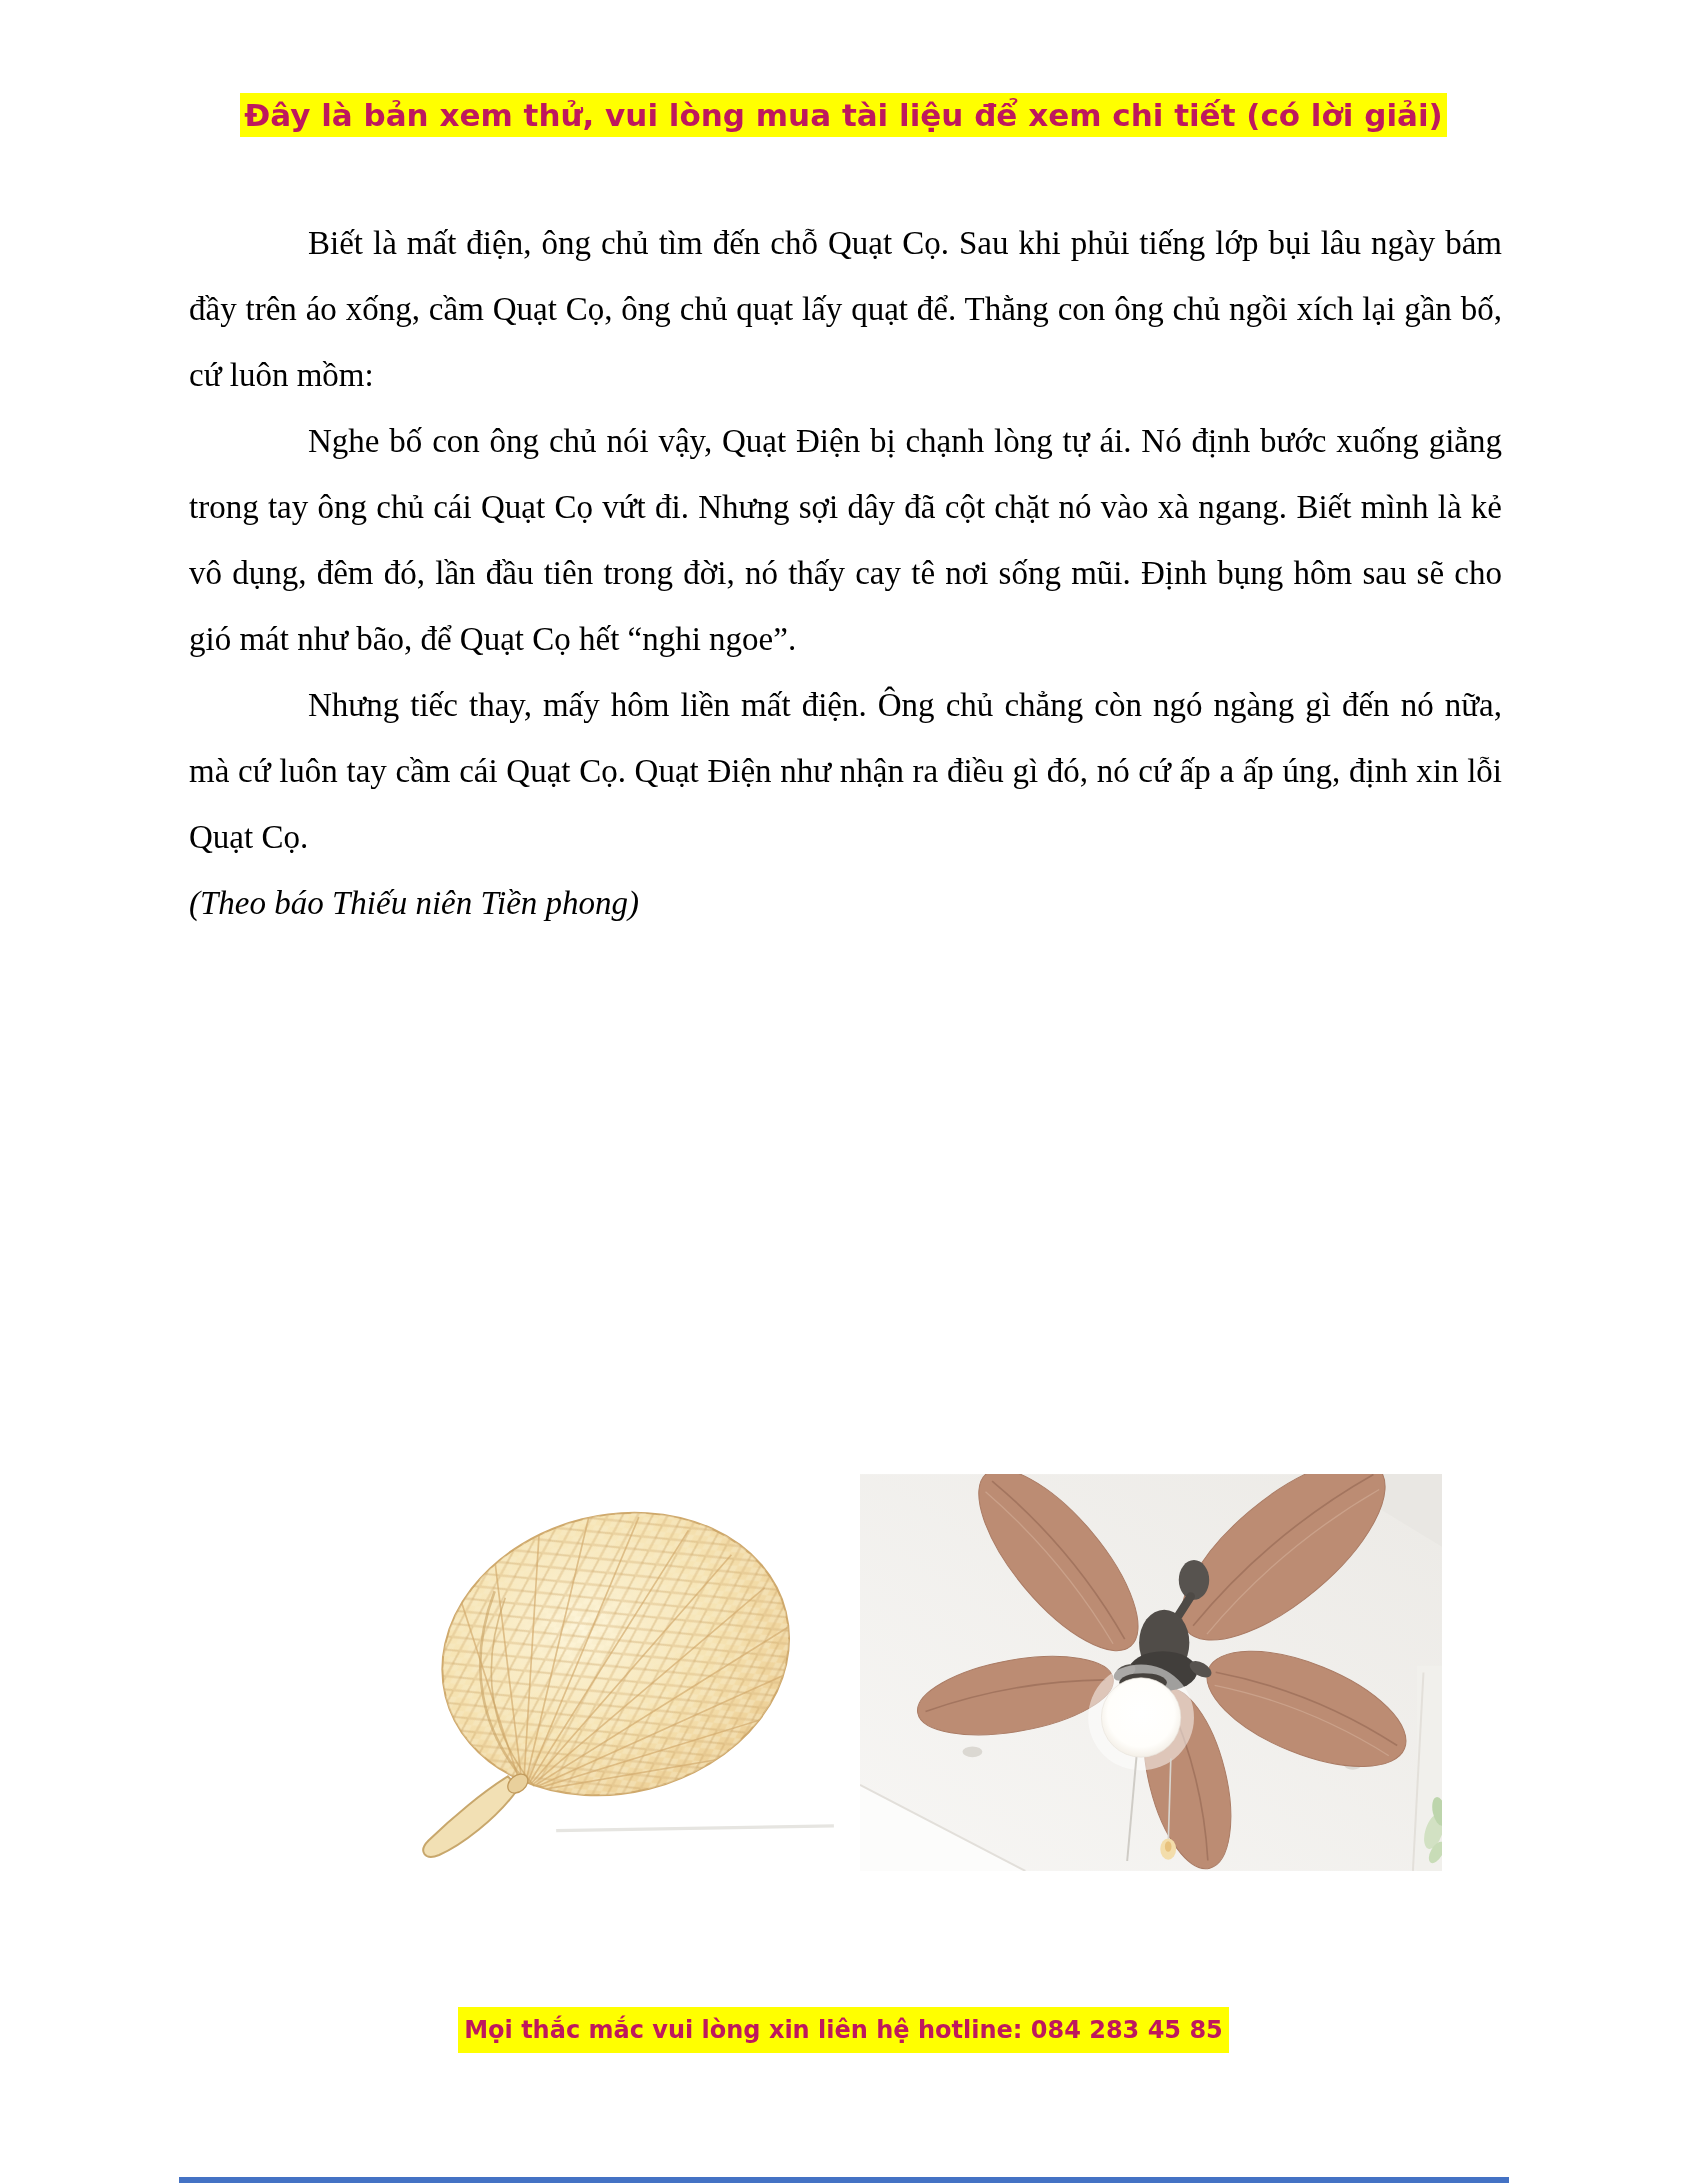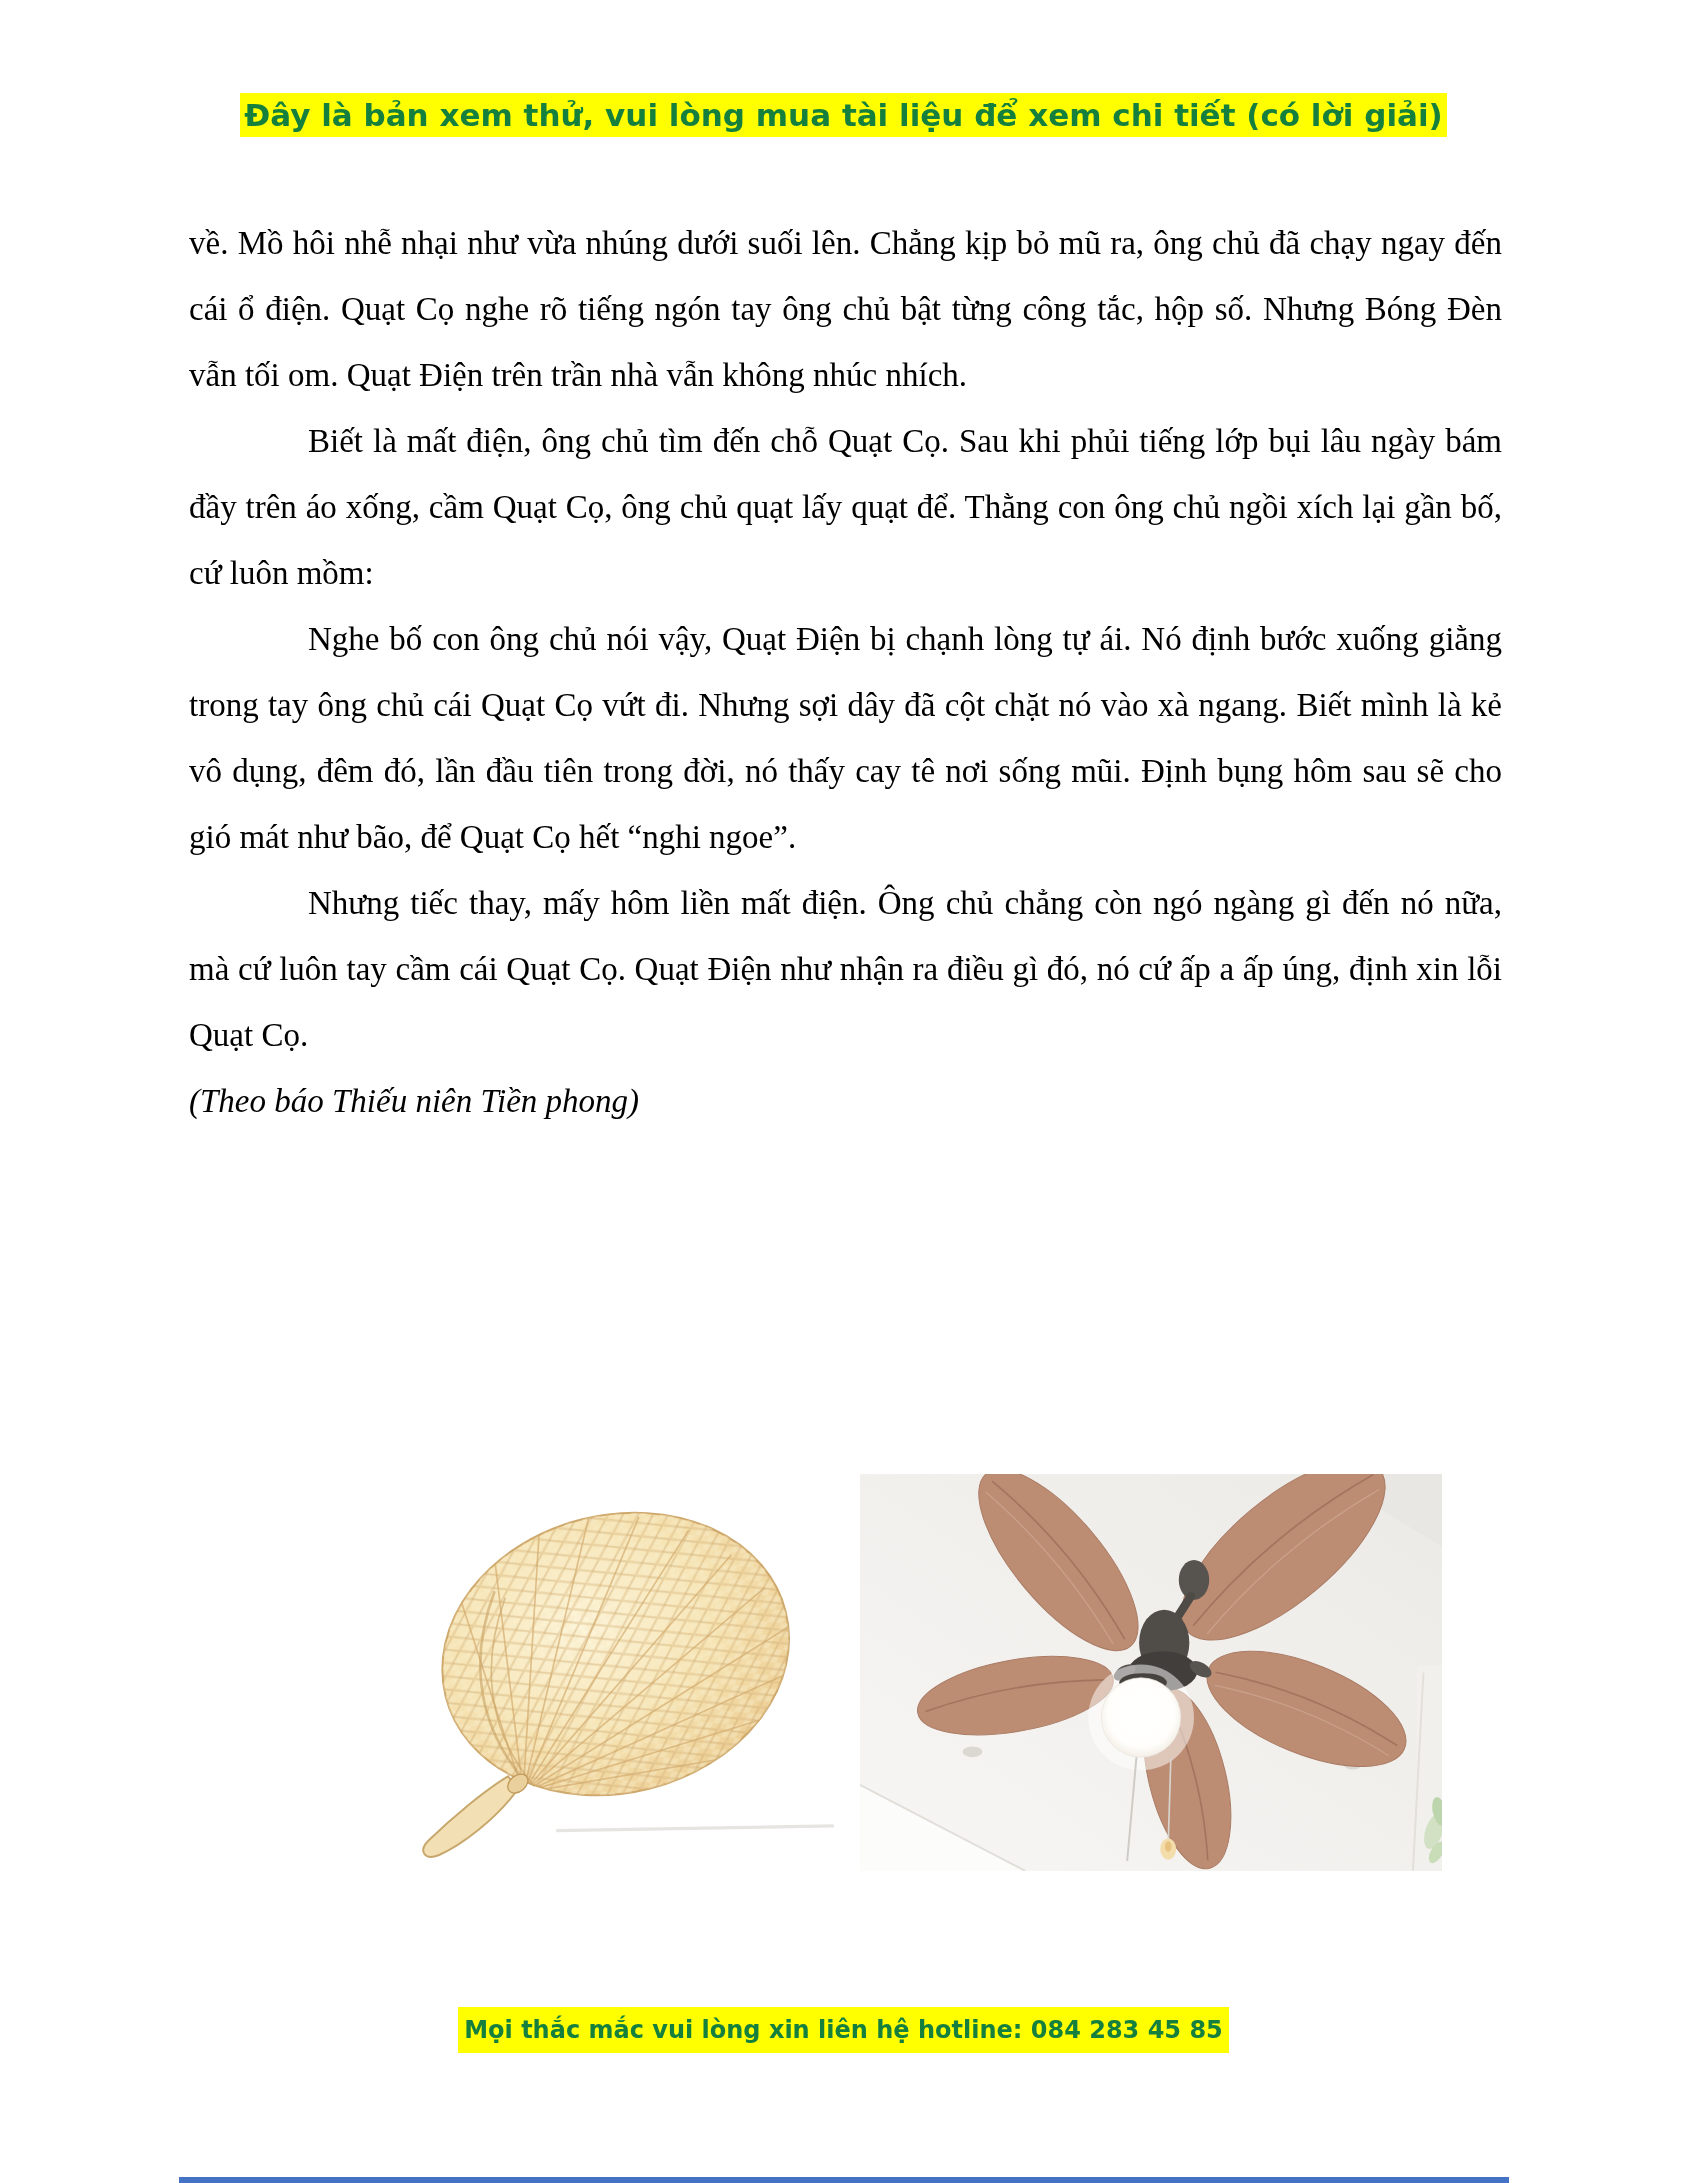--- a/index.html
+++ b/index.html
@@ -11,21 +11,21 @@
     overflow: hidden;
     font-family: "Liberation Serif", serif;
     color: #000000;
   }
 
   
   .banner { position: absolute; left: 0; width: 100%; text-align: center; }
   .banner .hl {
     display: inline-block;
     background: #ffff00;
-    color: #15803d;
+    color: #be185d;
     font-family: "DejaVu Sans", sans-serif;
     font-weight: bold;
     white-space: nowrap;
   }
   .banner-top { top: 93px; }
   .banner-top .hl { font-size: 31px; line-height: 44px; padding: 0 4px; }
   .banner-bottom { top: 2007px; }
   .banner-bottom .hl { font-size: 24px; line-height: 46px; padding: 0 6.6px; }
 
   
@@ -64,21 +64,20 @@
 </head>
 <body>
 
 <div class="page">
 
   <div class="banner banner-top">
     <span class="hl">Đây là bản xem thử, vui lòng mua tài liệu để xem chi tiết (có lời giải)</span>
   </div>
 
   <div class="story">
-    <p class="noindent">về. Mồ hôi nhễ nhại như vừa nhúng dưới suối lên. Chẳng kịp bỏ mũ ra, ông chủ đã chạy ngay đến cái ổ điện. Quạt Cọ nghe rõ tiếng ngón tay ông chủ bật từng công tắc, hộp số. Nhưng Bóng Đèn vẫn tối om. Quạt Điện trên trần nhà vẫn không nhúc nhích.</p>
     <p class="indent">Biết là mất điện, ông chủ tìm đến chỗ Quạt Cọ. Sau khi phủi tiếng lớp bụi lâu ngày bám đầy trên áo xống, cầm Quạt Cọ, ông chủ quạt lấy quạt để. Thằng con ông chủ ngồi xích lại gần bố, cứ luôn mồm:</p>
     <p class="indent">Nghe bố con ông chủ nói vậy, Quạt Điện bị chạnh lòng tự ái. Nó định bước xuống giằng trong tay ông chủ cái Quạt Cọ vứt đi. Nhưng sợi dây đã cột chặt nó vào xà ngang. Biết mình là kẻ vô dụng, đêm đó, lần đầu tiên trong đời, nó thấy cay tê nơi sống mũi. Định bụng hôm sau sẽ cho gió mát như bão, để Quạt Cọ hết “nghi ngoe”.</p>
     <p class="indent">Nhưng tiếc thay, mấy hôm liền mất điện. Ông chủ chẳng còn ngó ngàng gì đến nó nữa, mà cứ luôn tay cầm cái Quạt Cọ. Quạt Điện như nhận ra điều gì đó, nó cứ ấp a ấp úng, định xin lỗi Quạt Cọ.</p>
     <p class="attribution">(Theo báo Thiếu niên Tiền phong)</p>
   </div>
 
   <div class="figure figure-palm-fan">
     <svg viewBox="0 0 715 555" xmlns="http://www.w3.org/2000/svg">
       <defs>
         <radialGradient id="fg" cx="42%" cy="38%" r="78%">

